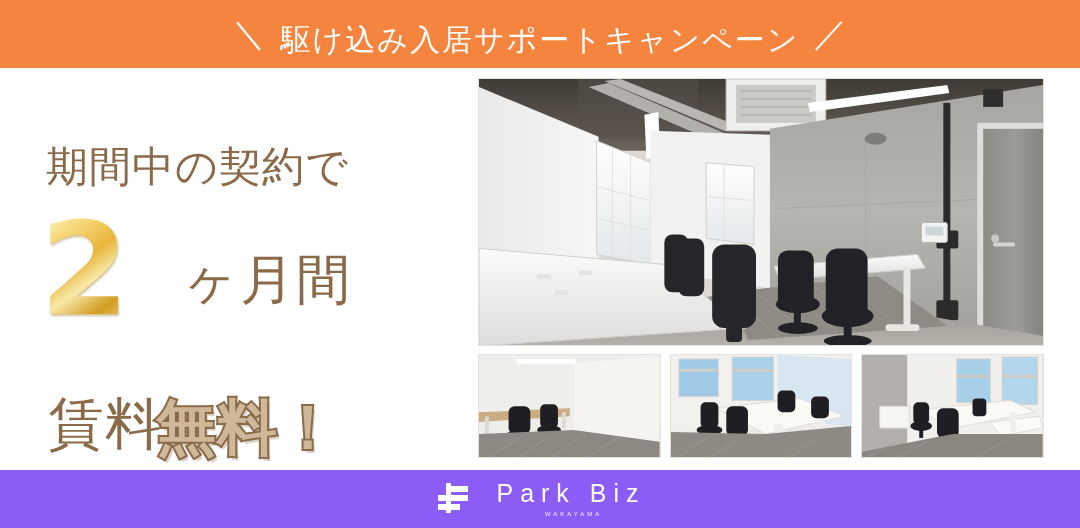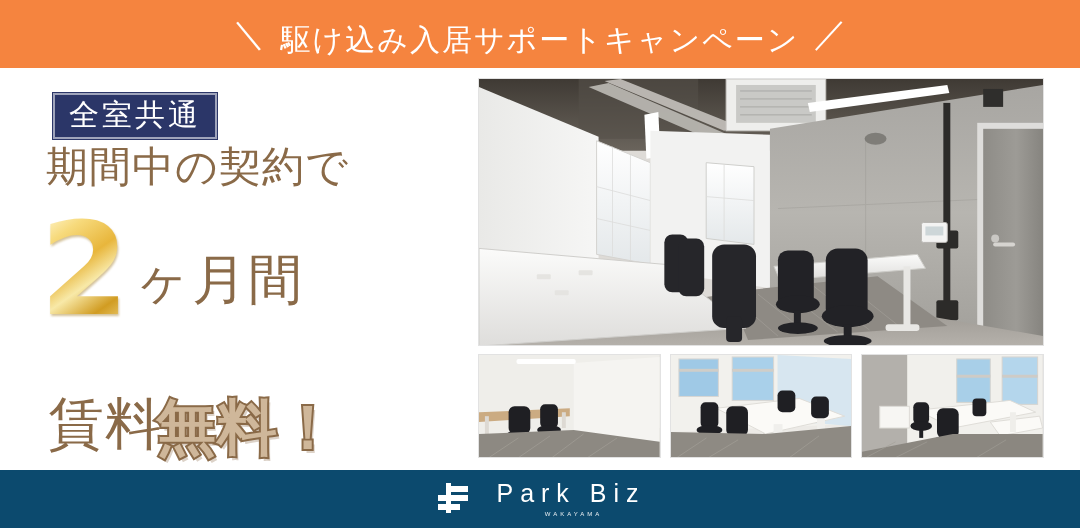--- a/index.html
+++ b/index.html
@@ -76,20 +76,21 @@
     text-shadow: 0 0 0 transparent;
     filter: drop-shadow(1px 2px 1px rgba(160,120,30,0.45));
     padding-right: 6px;
   }
   .kagetsu {
     color: #8A6A48;
     font-size: 54px;
     letter-spacing: 2px;
     line-height: 1;
     padding-bottom: 16px;
+    margin-left: 48px;
   }
   .row-3 {
     position: absolute; left: 48px; top: 328px;
     display: flex; align-items: center;
     white-space: nowrap;
   }
   .chinryo {
     color: #8A6A48;
     font-size: 56px;
     letter-spacing: 1px;
@@ -142,21 +143,21 @@
     border: 1px solid #e2e2e2;
     overflow: hidden; position: relative;
     background: #d6d3ce;
   }
   .ph { position: absolute; inset: 0; }
 
   
   .footer {
     position: absolute; left: 0; top: 470px;
     width: 1080px; height: 58px;
-    background: #0c4a6e;
+    background: #8b5cf6;
     display: flex; align-items: center; justify-content: center;
     gap: 22px;
   }
   .logo-mark { width: 40px; height: 32px; position: relative; }
   .logo-wrap { display: flex; flex-direction: column; align-items: center; }
   .logo-name {
     color: #ffffff;
     font-size: 25px;
     letter-spacing: 7px;
     font-family: "Liberation Sans", sans-serif;
@@ -177,21 +178,20 @@
 <body>
 
 <div class="banner">
   <span class="slash left">＼</span>
   <span class="banner-text">駆け込み入居サポートキャンペーン</span>
   <span class="slash right">／</span>
 </div>
 
 <div class="copy">
 
-  <div class="badge">全室共通</div>
 
   <div class="line-1">期間中の契約で</div>
 
   <div class="row-2">
     <span class="num-2">2</span>
     <span class="kagetsu">ヶ月間</span>
   </div>
 
   <div class="row-3">
     <span class="chinryo">賃料</span>

